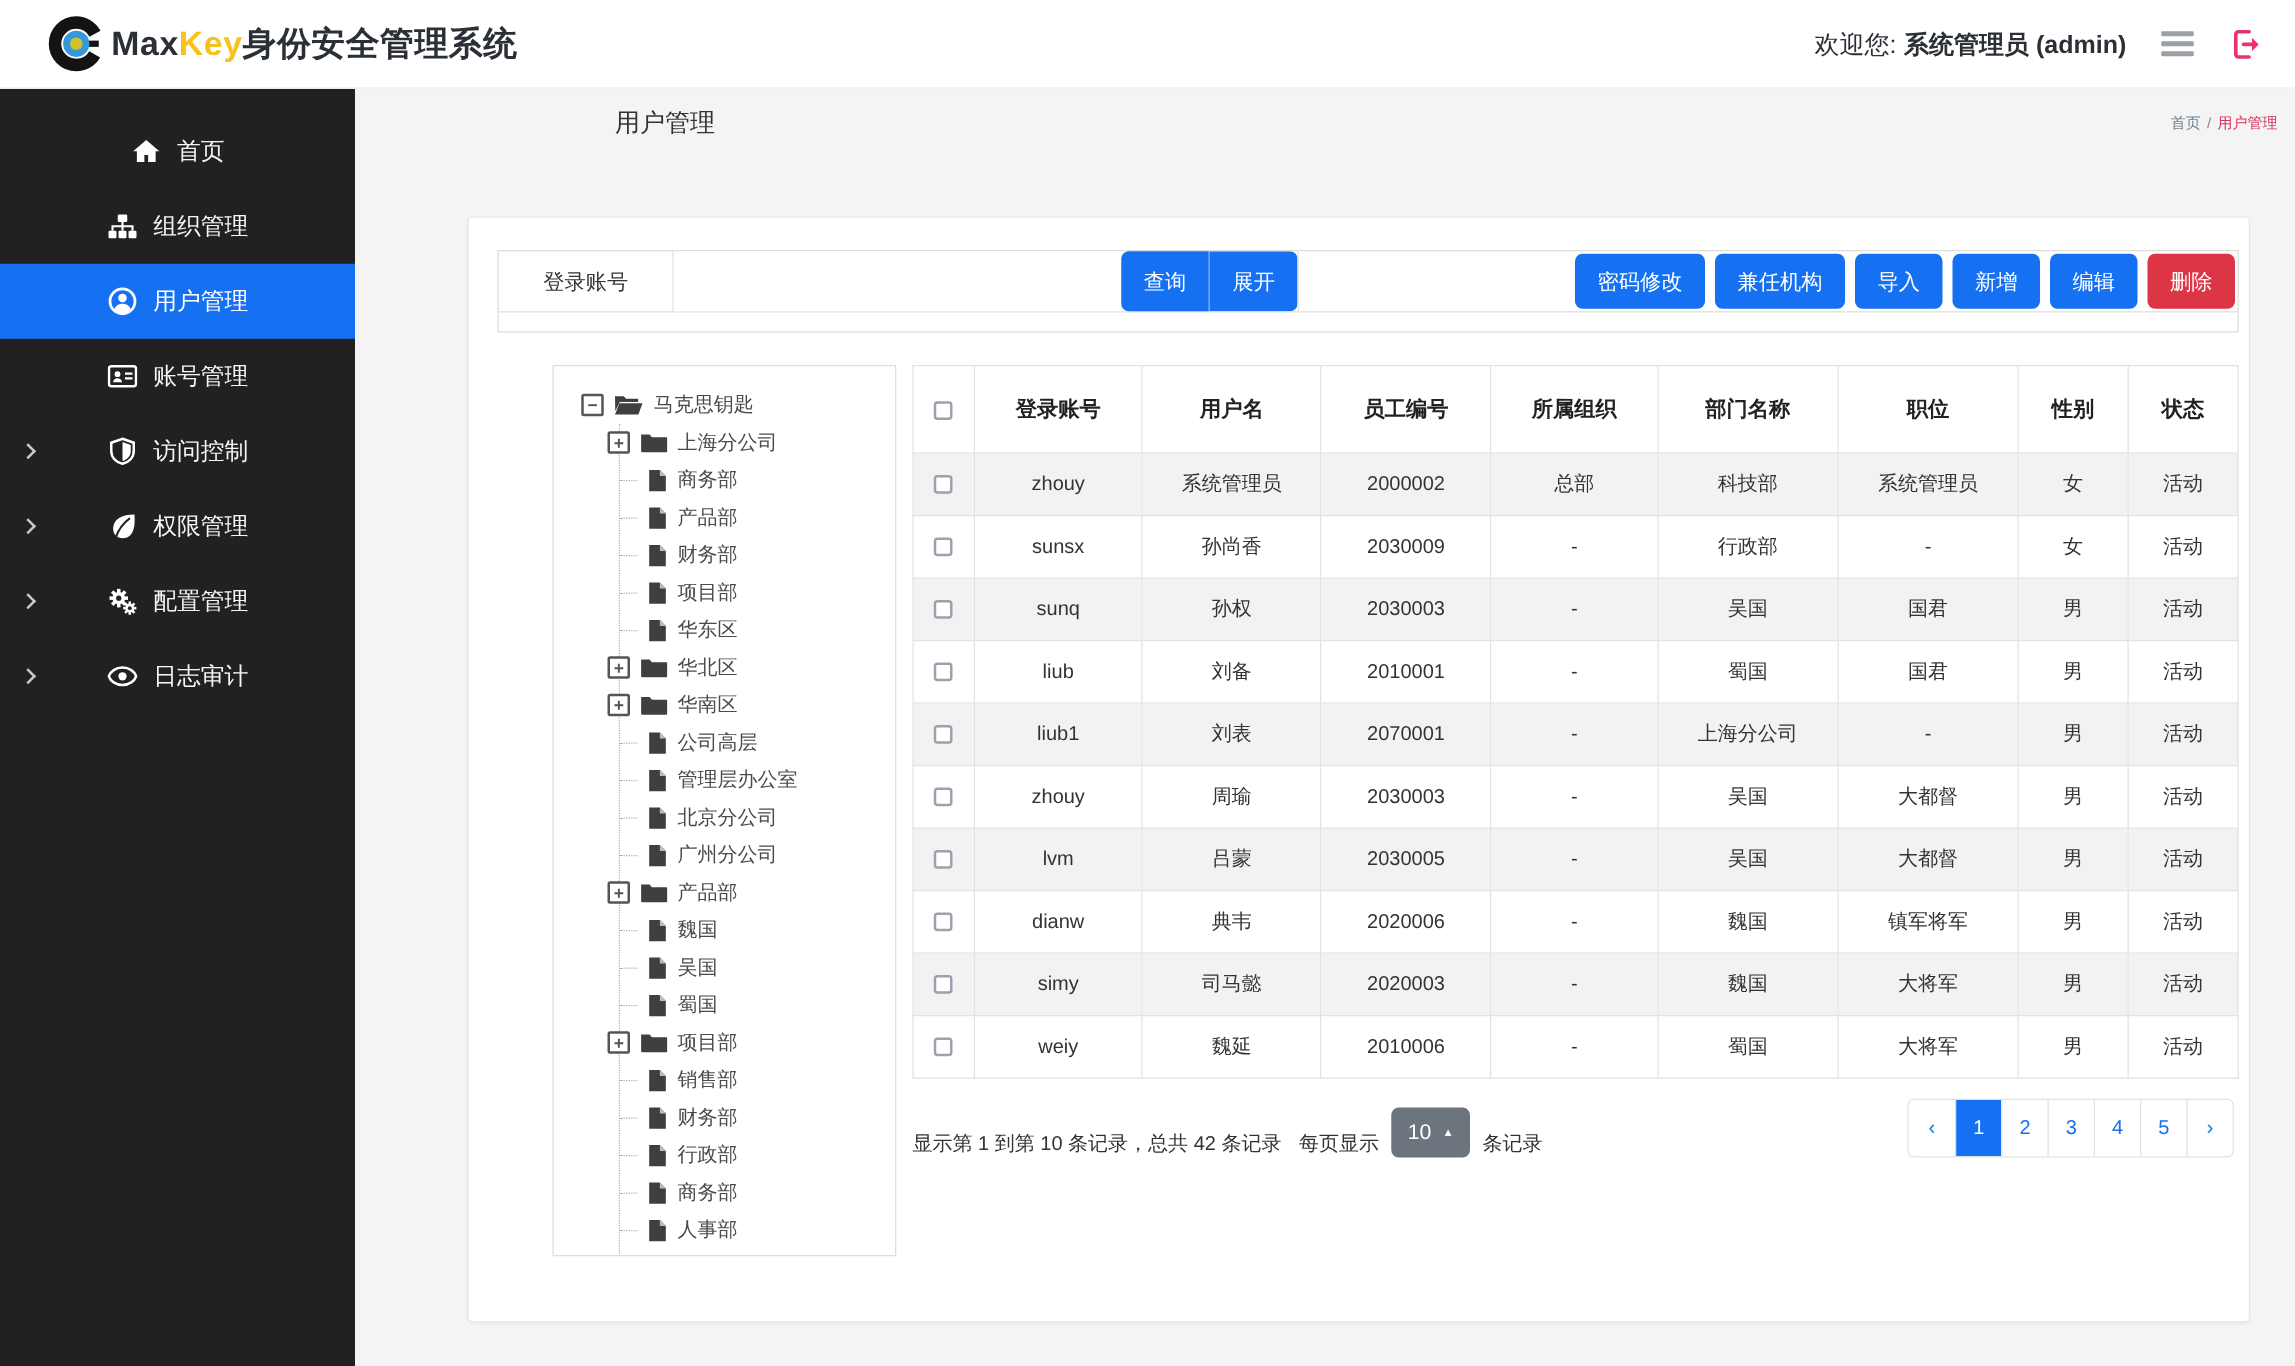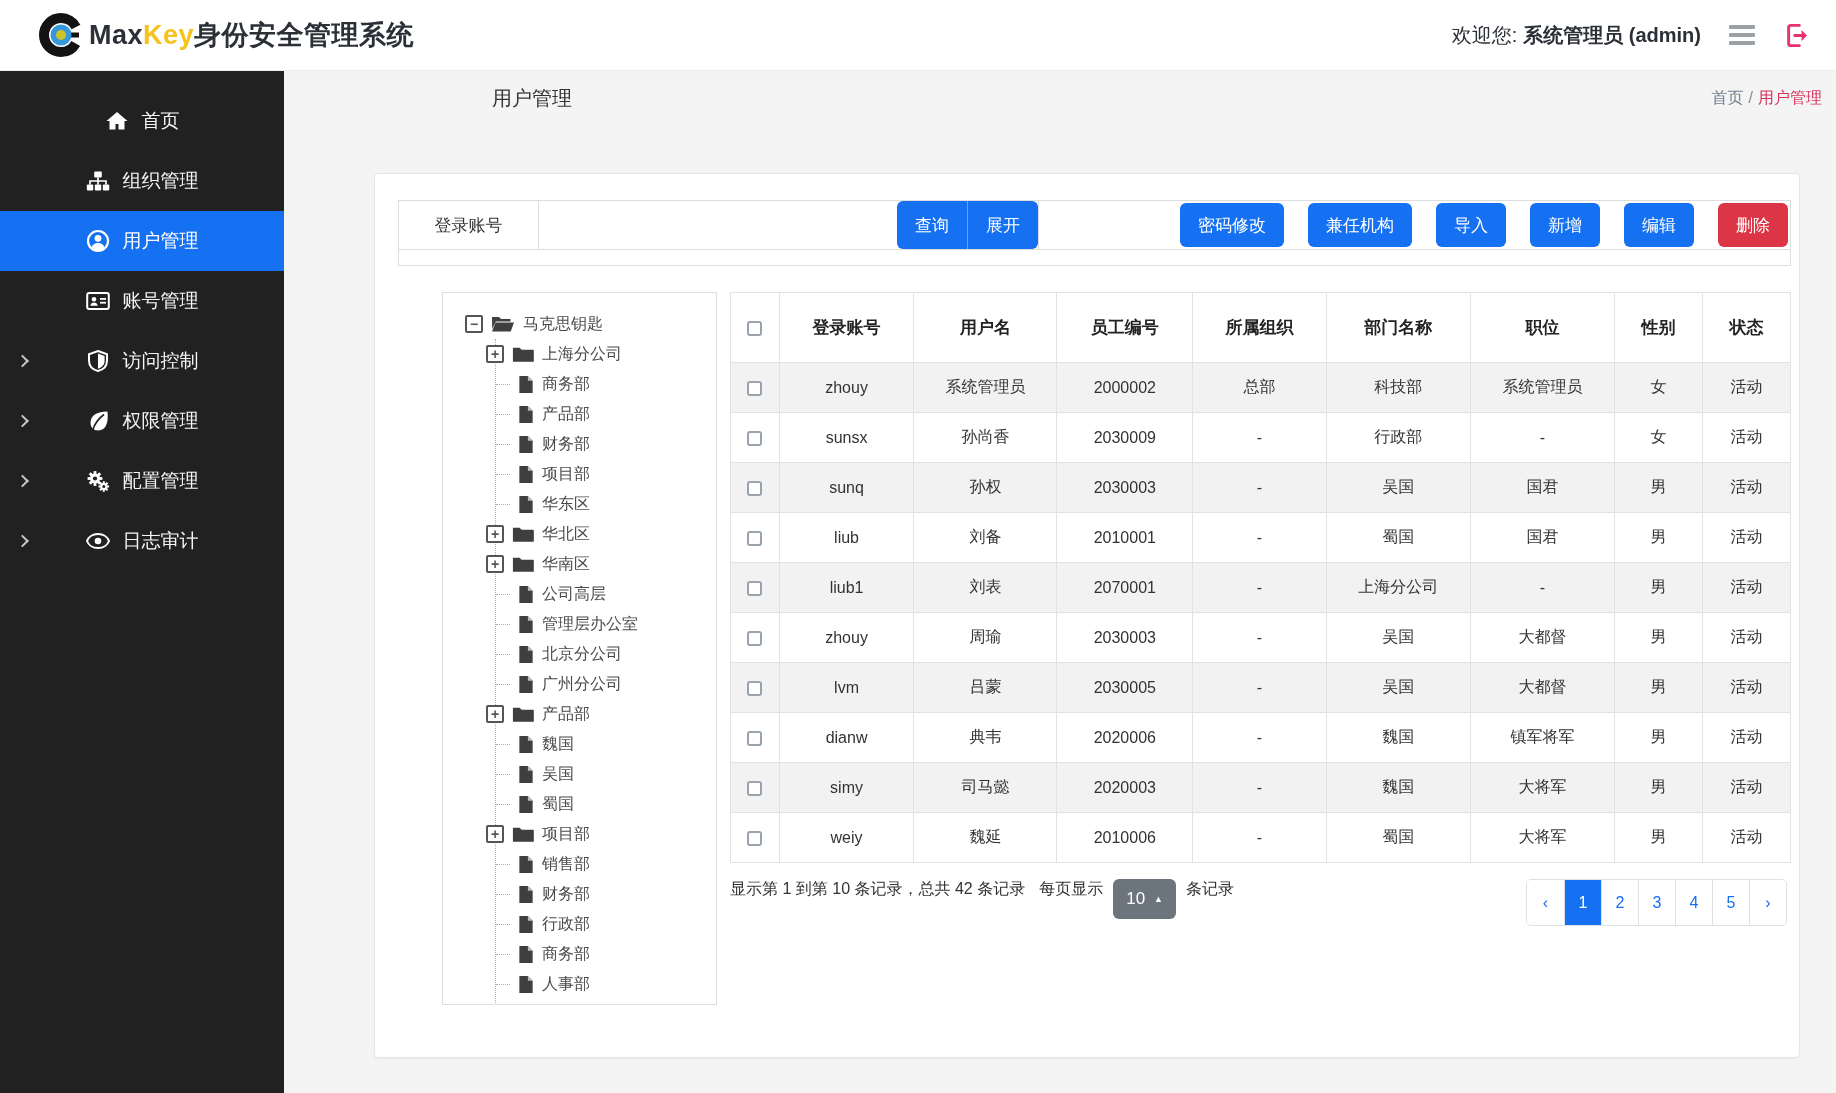--- a/index.html
+++ b/index.html
@@ -29,21 +29,21 @@
     color:#f5f5f5; font-size:19px; cursor:pointer; position:relative; }
   .side-item.active { background:#1670f2; color:#fff; }
   .side-item .icon { width:24px; height:24px; display:flex; align-items:center; justify-content:center; }
   .chev { position:absolute; left:18px; top:50%; width:9px; height:9px;
     border-top:2px solid #c9c9c9; border-right:2px solid #c9c9c9;
     transform:translateY(-50%) rotate(45deg); }
 
   .content { flex:1; min-width:0; display:flex; flex-direction:column; }
   .page-strip { height:55px; display:flex; align-items:center; padding:0 14px 0 208px; }
   .page-title { font-size:20px; color:#333; }
-  .breadcrumb { margin-left:auto; font-size:16px; white-space:nowrap; }
+  .breadcrumb { margin-left:auto; font-size:12px; white-space:nowrap; }
   .bc-home { color:#71808f; cursor:pointer; }
   .bc-sep { color:#8a8a8a; margin:0 5px; }
   .bc-current { color:#d6365c; }
 
   .card-wrap { padding:47px 36px 0 90px; }
   .card { background:#fff; border:1px solid #e6e6e6; border-radius:4px;
     padding:26px 8px 0 23px; height:885px; box-shadow:0 1px 2px rgba(0,0,0,.04); }
 
   
   .search-table { border:1px solid #ddd; }
@@ -53,21 +53,21 @@
   .input-cell { width:500px; border-right:1px solid #ddd; display:flex; align-items:stretch; }
   .search-input { flex:1; min-width:0; border:none; outline:none; font-size:16px;
     padding:0 12px; font-family:inherit; }
   .joined { display:flex; }
   .btn { border:none; background:#1670f2; color:#fff; font-size:17px; border-radius:6px;
     padding:0 18px; cursor:pointer; font-family:inherit; white-space:nowrap; }
   .joined .btn { border-radius:0;font-family:Liberation Mono, monospace; }
   .joined .btn:first-child { border-radius:6px 0 0 6px; }
   .joined .btn:last-child { border-radius:0 6px 6px 0; border-left:1px solid rgba(255,255,255,.35); }
   .actions-cell { flex:1; display:flex; align-items:center; justify-content:flex-end;
-    gap:24px; padding:0 2px 0 8px; }
+    gap:8px; padding:0 2px 0 8px; }
   .actions-cell .btn { height:44px; }
   .btn.danger { background:#dc3545; }
   .search-empty { height:16px; border-top:1px solid #ddd; }
 
   
   .body-row { display:flex; gap:13px; margin-top:26px;padding-left:44px; }
   .tree-panel { width:275px; flex-shrink:0; border:1px solid #ddd; height:713px;
     padding:16px 6px 16px 22px; overflow:hidden; font-size:16px; color:#4a4a4a; }
   .tree-node { display:flex; align-items:center; height:30px; cursor:pointer; white-space:nowrap; }
   .expander { width:18px; height:18px; border:2px solid #555; border-radius:2px; background:#fff;
@@ -90,21 +90,21 @@
   .table-panel { flex:1; min-width:0; }
   table { width:100%; border-collapse:collapse; table-layout:fixed; }
   th,td { border:1px solid #dfe2e6; text-align:center; overflow:hidden; padding:0 4px; }
   th { height:70px; font-size:17px; font-weight:bold; color:#222; background:#fff; }
   td { height:50px; font-size:16px; color:#333; background:#fff; }
   tbody tr:nth-child(odd) td { background:#f2f2f3; }
   .checkbox { display:inline-block; width:15px; height:15px; border:2px solid #9aa2ad;
     border-radius:3px; background:#fff; vertical-align:middle; cursor:pointer; }
 
   
-  .pg-row { display:flex; align-items:flex-start; margin-top:16px; font-size:16px; color:#333; }
+  .pg-row { display:flex; align-items:flex-end; margin-top:16px; font-size:16px; color:#333; }
   .pg-text { white-space:nowrap; }
   .page-size { display:inline-flex; align-items:center; gap:9px; background:#6c757d; color:#fff;
     border-radius:6px; padding:10px 13px; margin:0 10px; font-size:17px; cursor:pointer; }
   .caret-up { font-size:9px; line-height:1; }
   .caret-up::before { content:'\25B2'; }
   .pager { margin-left:auto; display:flex; border:1px solid #dee2e6; border-radius:5px;
     overflow:hidden; margin-right:4px; background:#fff; }
   .page-btn { min-width:37px; height:45px; display:flex; align-items:center; justify-content:center;
     background:#fff; color:#1670f2; font-size:16px; cursor:pointer; border-left:1px solid #dee2e6;
     padding:0 8px; }

